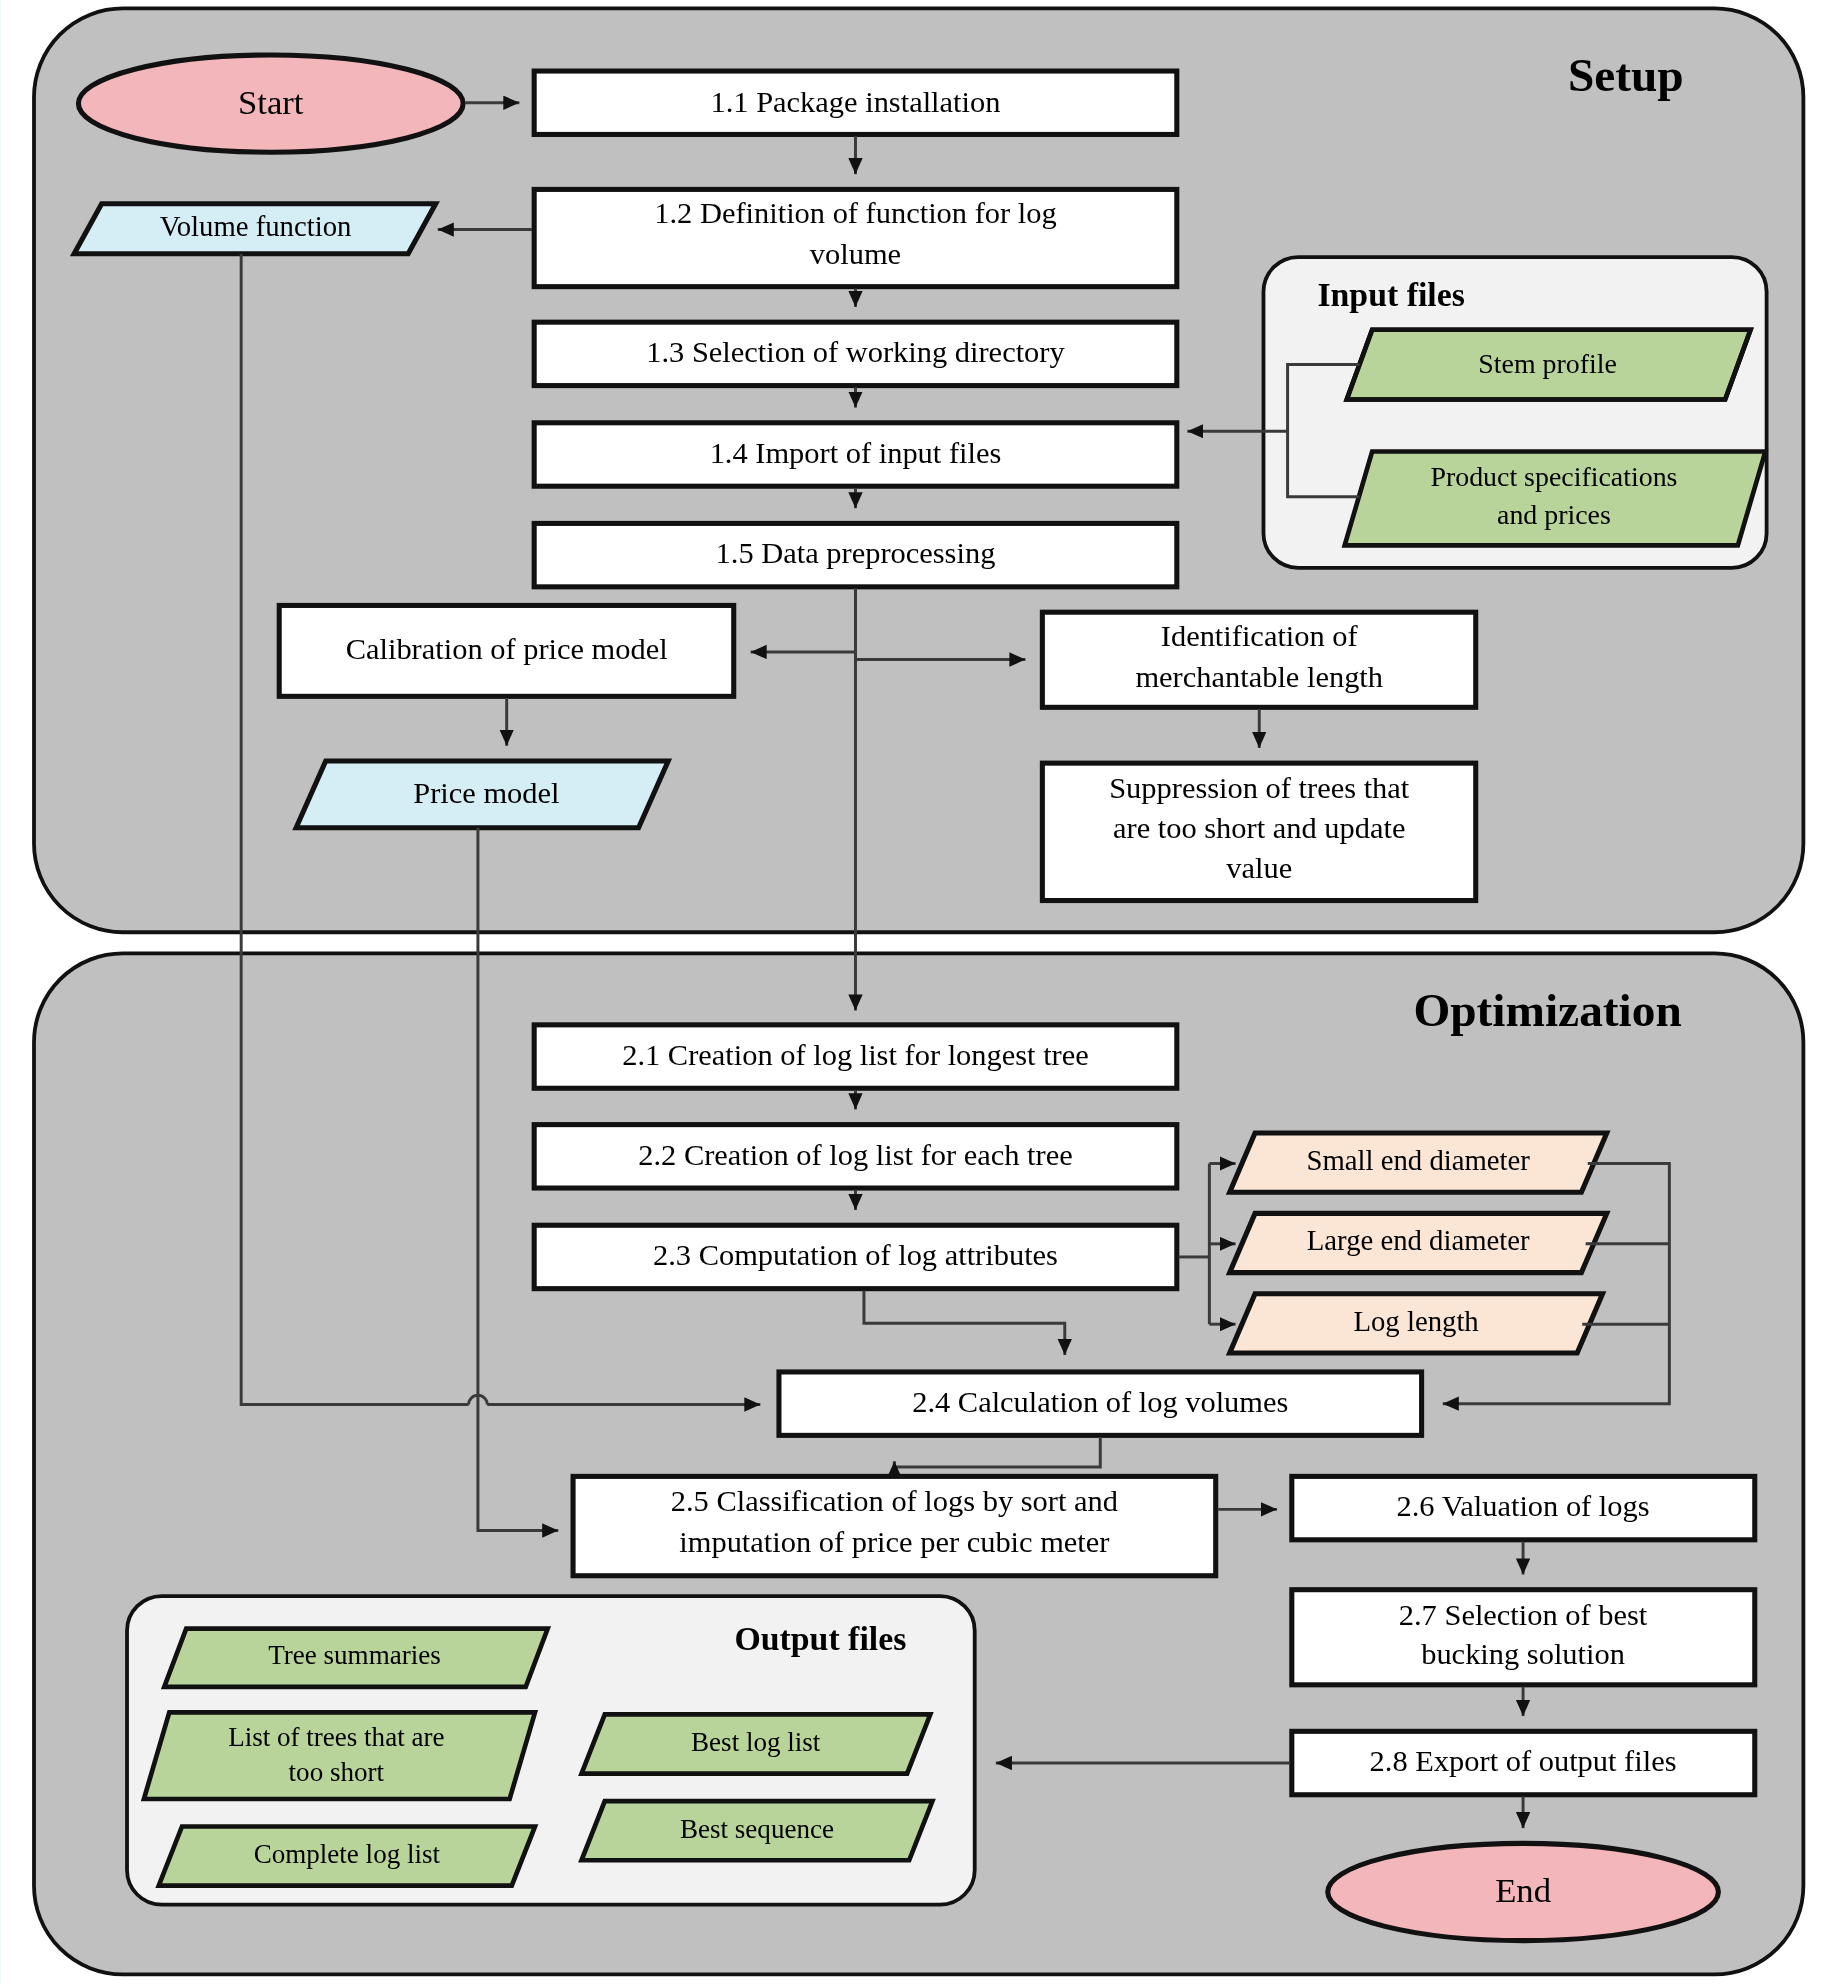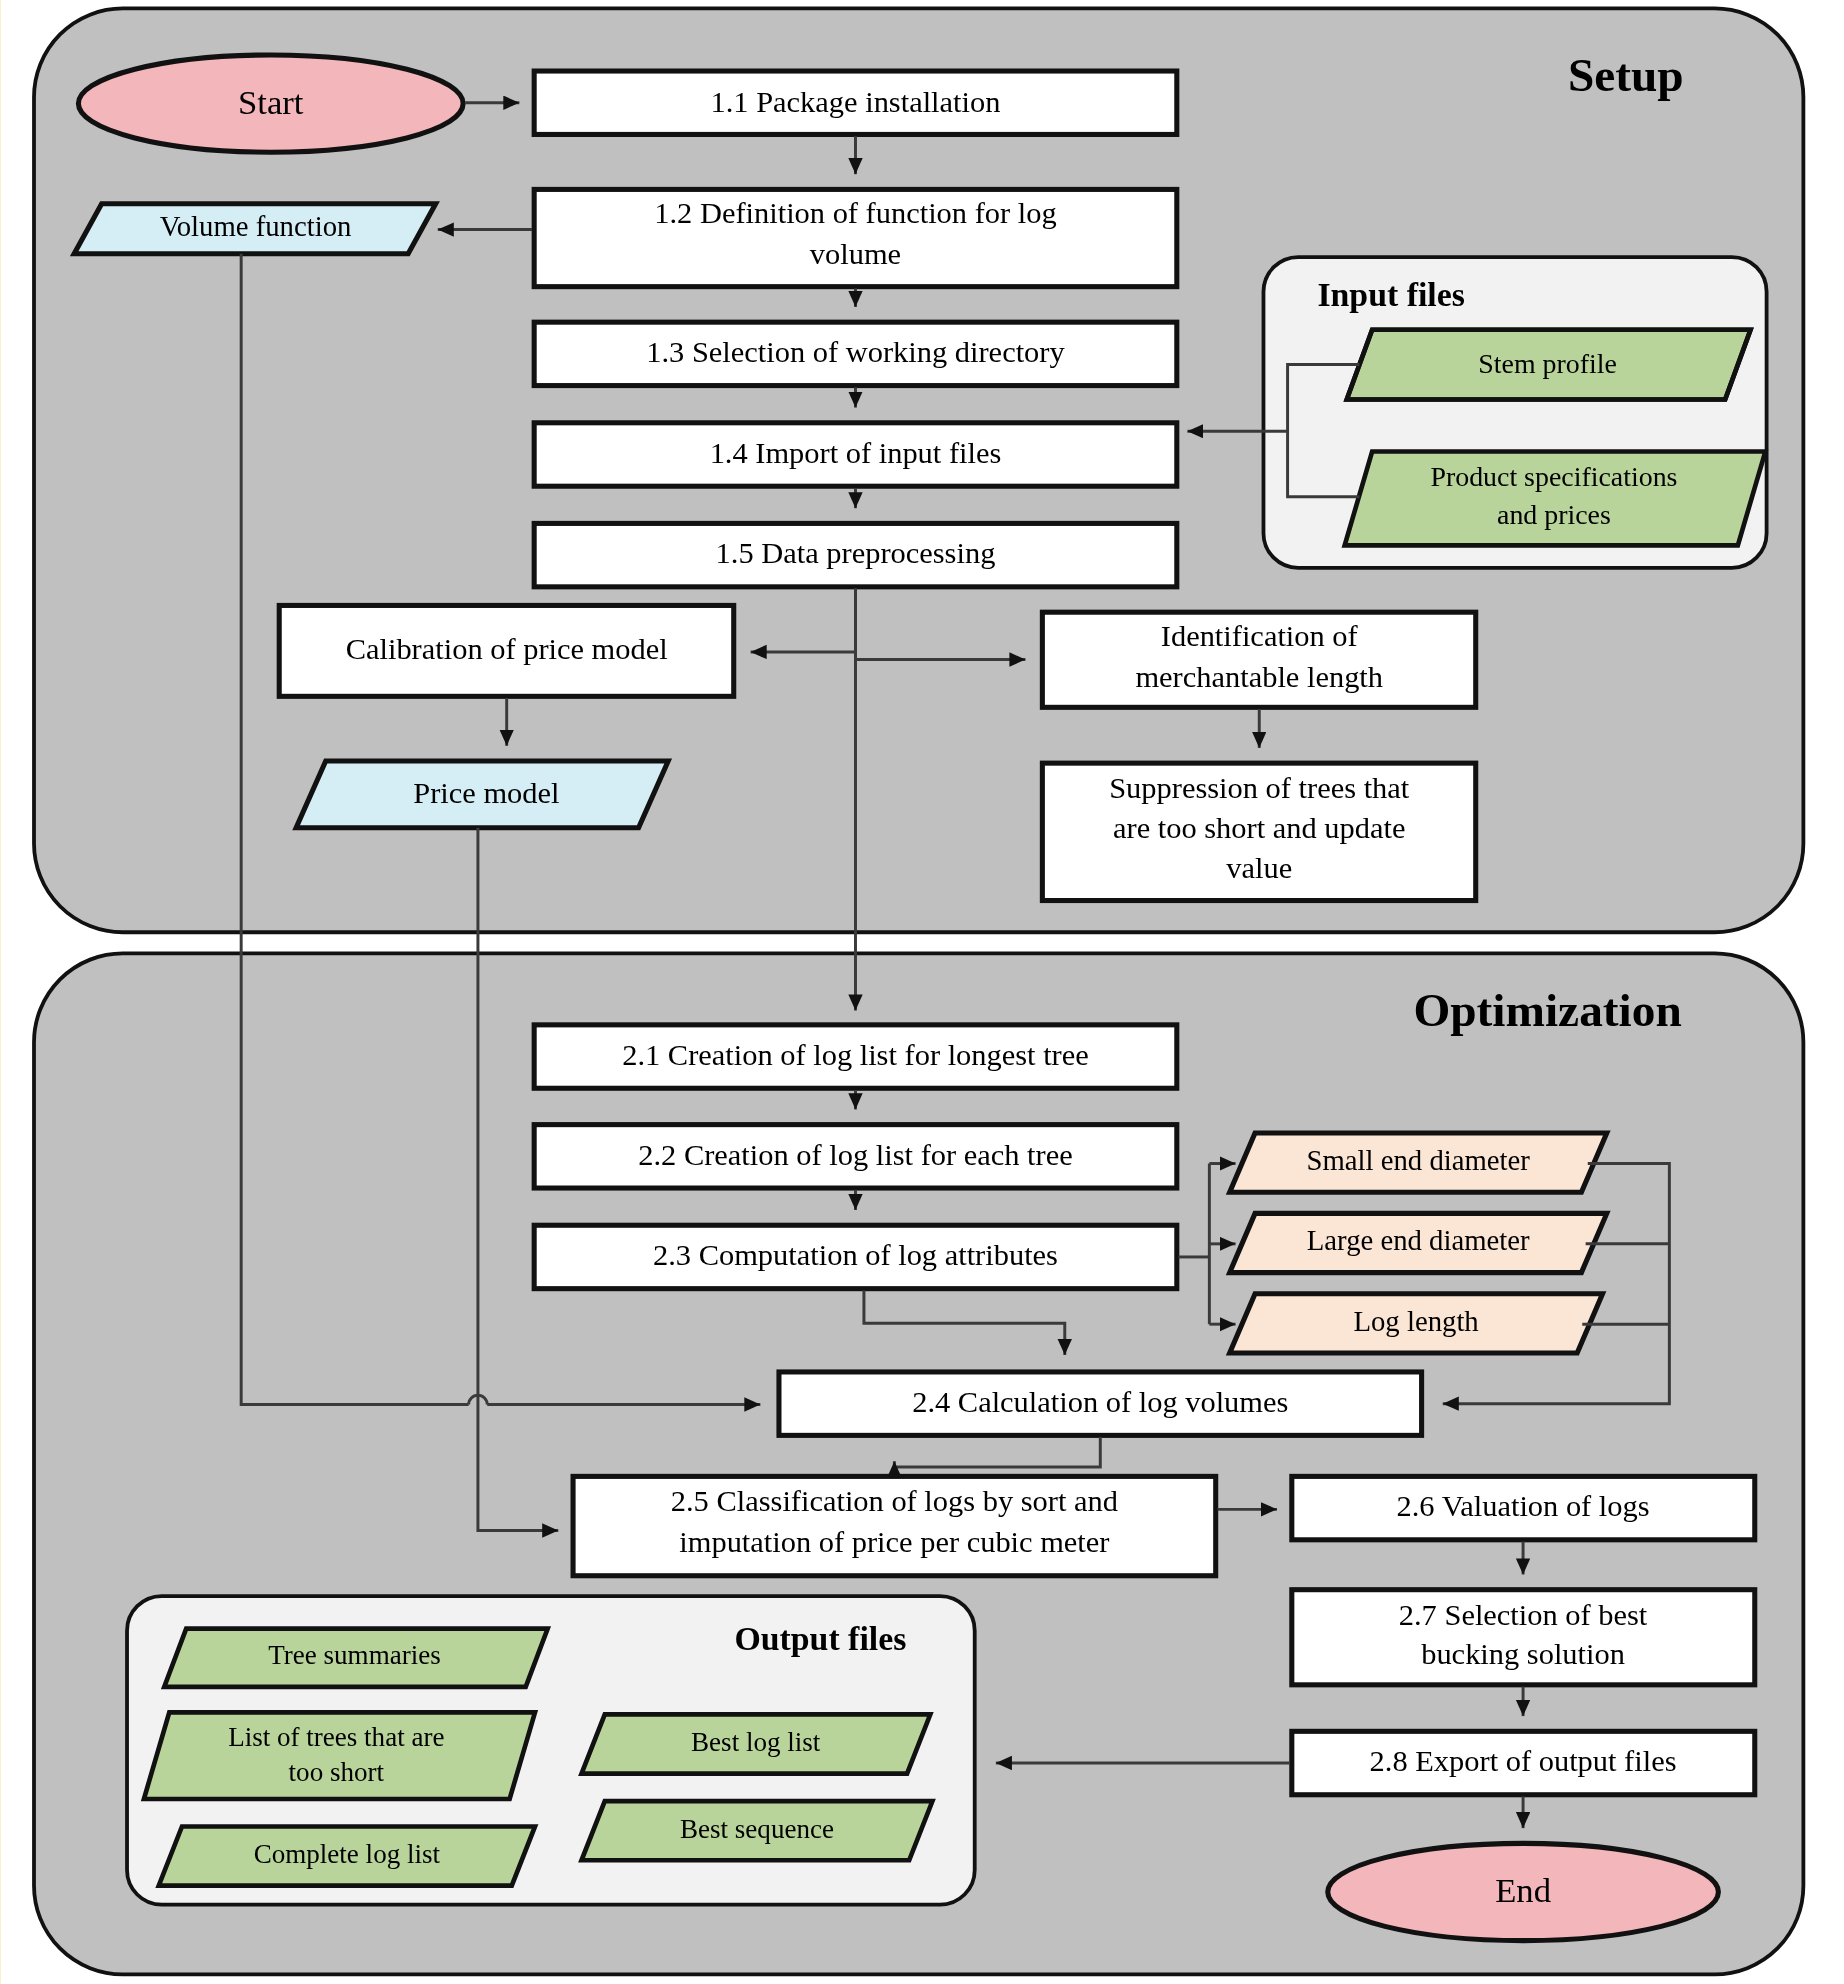--- a/index.html
+++ b/index.html
@@ -1,17 +1,17 @@
 <!DOCTYPE html>
 <html style="font-size:6.8px"><head>
 <meta charset="utf-8">
 <style>
   html,body{margin:0;padding:0;background:#ffffff;}
   body{font-family:"Liberation Serif", serif;}
-  #stage{position:relative;width:1494px;height:1985px;background:#eab308;text-align:right;}
+  #stage{position:relative;width:1494px;height:1985px;background:#86efac;text-align:right;}
   svg{display:block;}
   .node-text{font-family:"Liberation Serif", serif; fill:#000; text-anchor:middle; dominant-baseline:middle;}
   .grp-title{font-family:"Liberation Serif", serif; font-weight:bold; fill:#000; text-anchor:middle; dominant-baseline:middle;}
 </style>
 </head>
 <body>
 
 <div id="stage">
 <svg width="1845" height="1985" viewBox="0 0 4363 4695" xmlns="http://www.w3.org/2000/svg">
   <defs>

